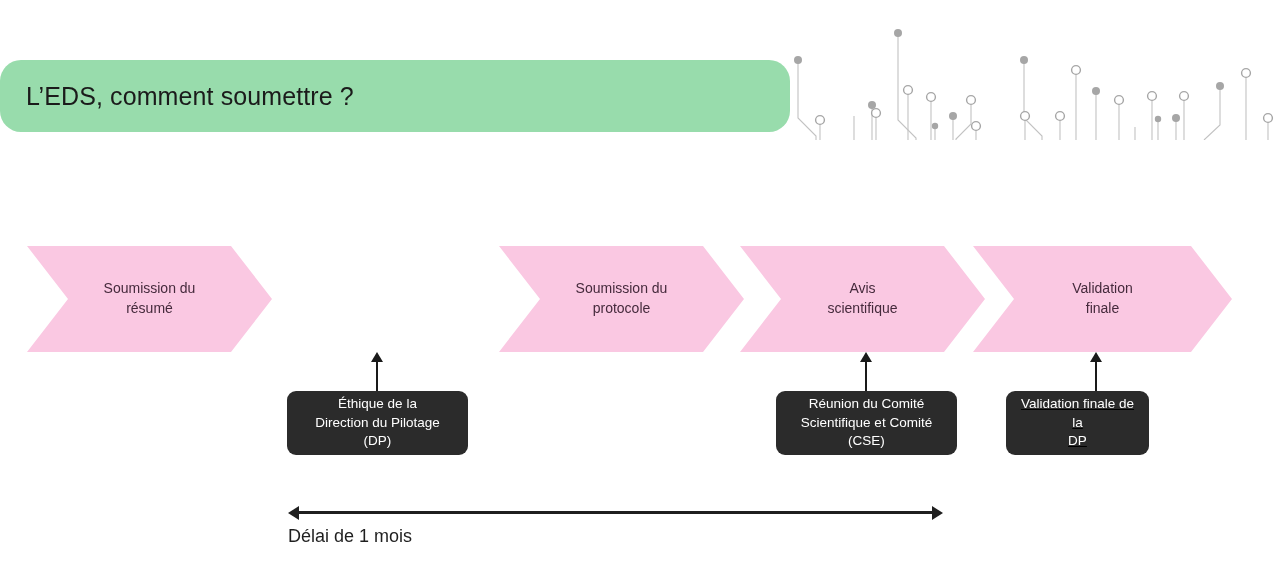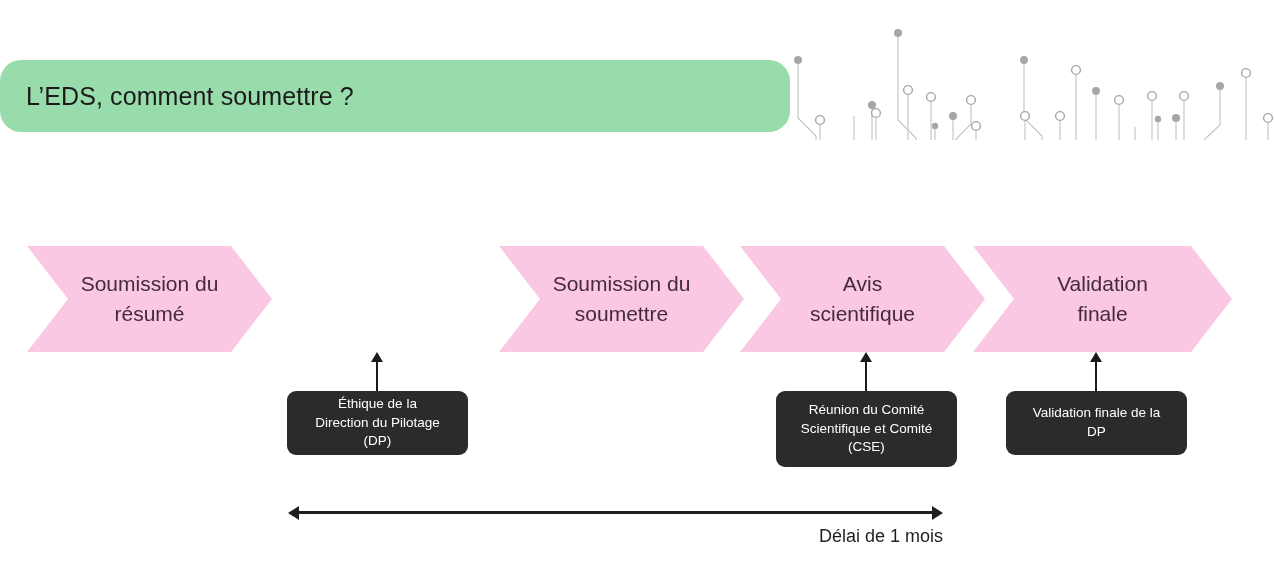--- a/index.html
+++ b/index.html
@@ -59,21 +59,21 @@
     top: 0px;
     height: 106px;
     background: #FAC8E2;
     display: flex;
     align-items: center;
     justify-content: center;
     text-align: center;
     box-sizing: border-box;
   }
   .chevron .chev-label {
-    font-size: 21px;
+    font-size: 14px;
     line-height: 1.42;
     color: #452A3C;
     padding: 0 6px;
     position: relative;
     z-index: 2;
   }
   .chev-1 { left: 27px;   width: 245px; clip-path: polygon(0 0, 204px 0, 245px 53px, 204px 106px, 0 106px, 41px 53px); }
   .chev-2 { left: 272px;  width: 245px; clip-path: polygon(0 0, 204px 0, 245px 53px, 204px 106px, 0 106px, 41px 53px); }
   .chev-3 { left: 499px;  width: 245px; clip-path: polygon(0 0, 204px 0, 245px 53px, 204px 106px, 0 106px, 41px 53px); }
   .chev-4 { left: 740px;  width: 245px; clip-path: polygon(0 0, 204px 0, 245px 53px, 204px 106px, 0 106px, 41px 53px); }
@@ -153,21 +153,21 @@
     width: 0; height: 0;
     border-top: 7px solid transparent;
     border-bottom: 7px solid transparent;
     border-left: 11px solid #1f1f1f;
   }
   #duration-caption {
     position: absolute;
     left: 288px;
     top: 526px;
     width: 655px;
-    text-align: right;
+    text-align: left;
     font-size: 18px;
     color: #1f1f1f;
   }
 </style>
 </head>
 <body>
 
 <svg id="deco-pattern" viewBox="0 0 494 140" width="494" height="140" xmlns="http://www.w3.org/2000/svg">
   <g stroke="#c2c2c2" stroke-width="1.1" fill="none">
     <path d="M18 60 L18 118 L36 136 L36 140"></path>
@@ -237,21 +237,21 @@
     <div class="chev-label">
       <span>Soumission du</span><br>
       <span>résumé</span>
     </div>
   </div>
 
 
   <div class="chevron chev-3">
     <div class="chev-label">
       <span>Soumission du</span><br>
-      <span>soumettre</span>
+      <span>protocole</span>
     </div>
   </div>
 
   <div class="chevron chev-5">
     <div class="chev-label">
       <span>Validation</span><br>
       <span>finale</span>
     </div>
   </div>
 
@@ -280,29 +280,29 @@
 </div>
 
 <div class="note-box" style="left:287px; top:391px; width:181px; height:64px;">
   <div class="note-text">
     <span>Éthique de la</span><br>
     <span>Direction du Pilotage</span><br>
     <span>(DP)</span>
   </div>
 </div>
 
-<div class="note-box" style="left:776px; top:391px; width:181px; height:76px;">
+<div class="note-box" style="left:776px; top:391px; width:181px; height:64px;">
   <div class="note-text">
     <span>Réunion du Comité</span><br>
     <span>Scientifique et Comité</span><br>
     <span>(CSE)</span>
   </div>
 </div>
 
-<div class="note-box" style="left:1006px; top:391px; width:181px; height:64px;">
+<div class="note-box" style="left:1006px; top:391px; width:143px; height:64px;text-decoration:underline;">
   <div class="note-text">
     <span>Validation finale de la</span><br>
     <span>DP</span>
   </div>
 </div>
 
 <div id="duration-measure">
   <div class="arrow-left"></div>
   <div class="measure-line"></div>
   <div class="arrow-right"></div>

